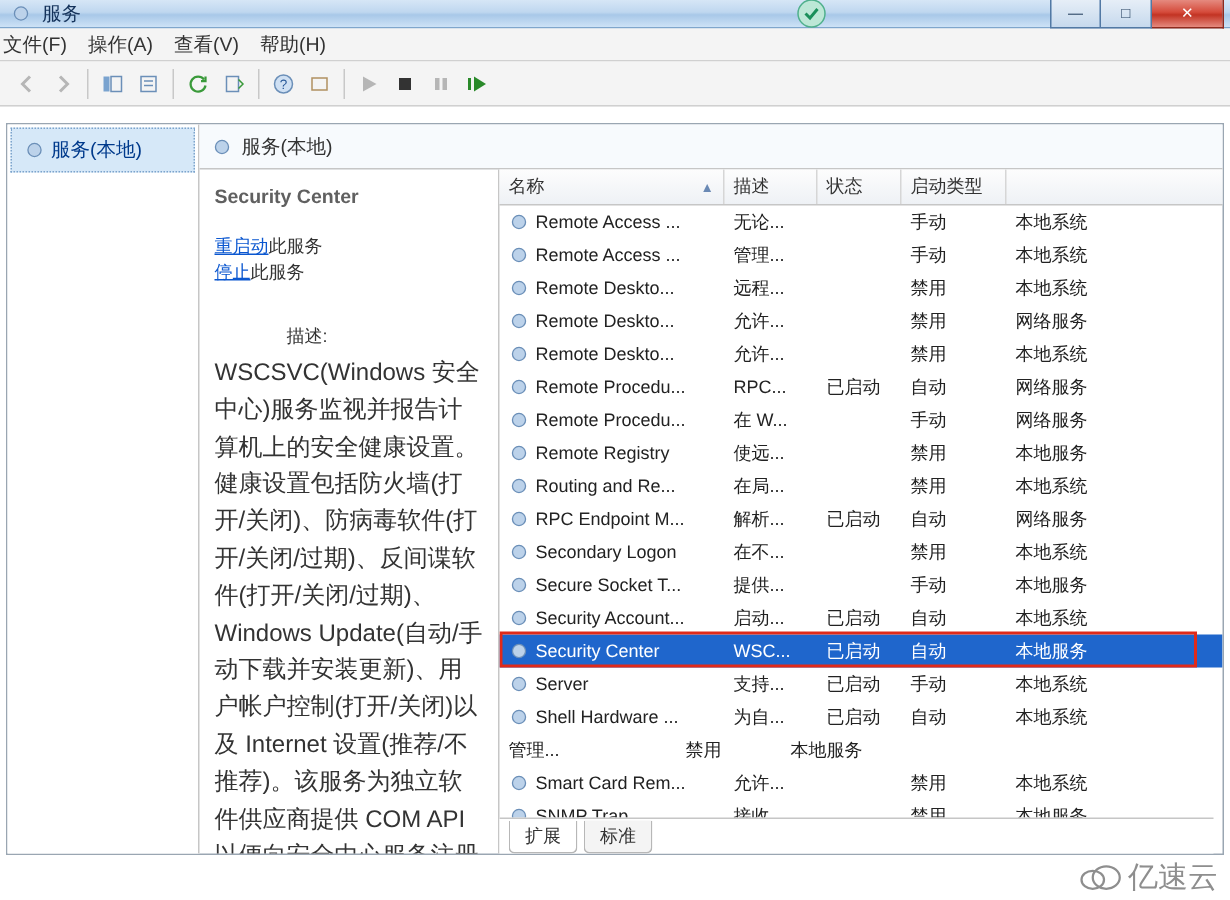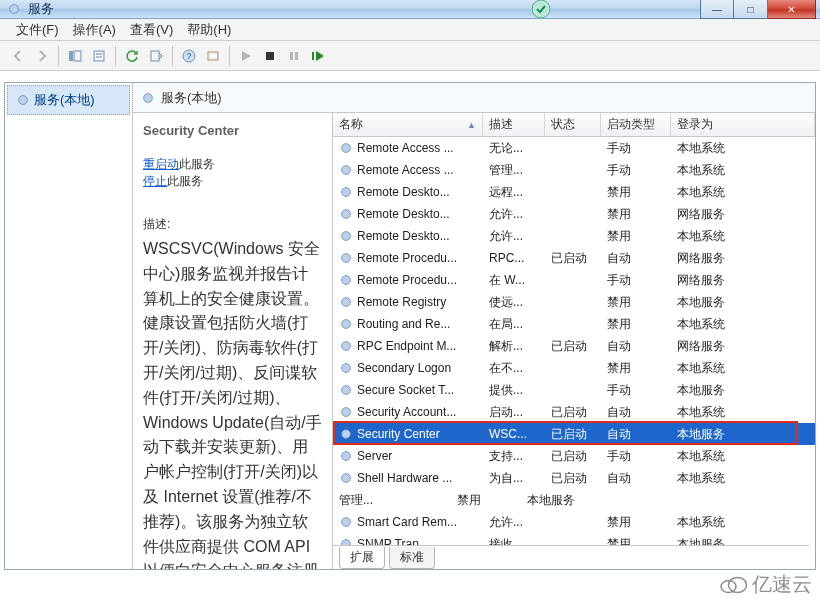--- a/index.html
+++ b/index.html
@@ -16,21 +16,21 @@
 .titlebar .app-icon { width:16px; height:16px; margin:0 6px 0 2px; display:flex; align-items:center; justify-content:center; }
 .titlebar .title-text { font-size:13px; color:#14325a; flex:0 0 auto; }
 .titlebar .title-gap { flex:1; }
 .titlebar .shield-gap { width:38px; height:22px; display:flex; align-items:center; justify-content:center; margin-right:140px; }
 .win-btns { display:flex; gap:0; margin-left:auto; }
 .win-btn { width:34px; height:20px; border:1px solid #5279a4; background:linear-gradient(#e6eef7,#c6d9ed); display:flex; align-items:center; justify-content:center; font-size:10px; color:#1a3556; cursor:default; }
 .win-btn + .win-btn { border-left:none; }
 .win-btn.close { width:48px; background:linear-gradient(#e58a7f,#d54b3b 45%,#c23323 55%,#e58a7f); color:#fff; border-color:#8f2a1d; }
 
 
-.menubar { height:22px; background:#f4f4f4; border-bottom:1px solid #d0d0d0; display:flex; align-items:center; padding:0 16px; font-size:13px; color:#333; }
+.menubar { height:22px; background:#f4f4f4; border-bottom:1px solid #d0d0d0; display:flex; align-items:center; padding:0 2px; font-size:13px; color:#333; }
 .menubar span { margin-right:14px; }
 
 
 .toolbar { height:30px; background:#f4f4f4; border-bottom:1px solid #d0d0d0; display:flex; align-items:center; padding:0 6px; gap:0; }
 .tb-btn { width:24px; height:24px; display:flex; align-items:center; justify-content:center; font-size:12px; color:#555; }
 .tb-btn.disabled { color:#b6b6b6; }
 .tb-sep { width:1px; height:20px; background:#c8c8c8; margin:0 4px; }
 .tb-btn svg { display:block; }
 
 
@@ -46,21 +46,21 @@
 .right-header { height:30px; border-bottom:1px solid #c6c6c6; display:flex; align-items:center; padding:0 8px; font-size:13px; color:#333; background:#f7fafd; }
 .right-header .gear { width:14px; height:14px; margin-right:6px; }
 
 .right-body { flex:1; display:flex; min-height:0; }
 
 
 .details { width:200px; border-right:1px solid #c6c6c6; padding:10px 8px 0 10px; font-size:12px; color:#333; overflow:hidden; }
 .details .svc-name { font-size:13px; font-weight:600; color:#606060; margin-bottom:18px; }
 .details .link { color:#0b57d0; text-decoration:underline; font-size:12px; }
 .details .inline { font-size:12px; }
-.details .desc-label { margin-top:26px; margin-bottom:4px; }
+.details .desc-label { margin-top:26px; margin-bottom:4px;margin-left:48px; }
 .details .desc-text { line-height:1.55; font-size:16px; color:#333; }
 
 
 .list-wrap { flex:1; display:flex; flex-direction:column; min-width:0; position:relative; }
 .list-header { display:flex; font-size:12px; color:#333; background:linear-gradient(#fdfdfd,#eef1f5); border-bottom:1px solid #c6c6c6; height:24px; align-items:stretch; }
 .lh-col { display:flex; align-items:center; padding:0 6px; border-right:1px solid #d6d6d6; }
 .lh-col .sort-caret { margin-left:auto; font-size:9px; color:#6a89b4; }
 .col-name  { width:150px; }
 .col-desc  { width:62px; }
 .col-state { width:56px; }
@@ -256,23 +256,20 @@
             </div>
           <div class="lh-col col-desc">
               <span>描述</span>
             </div>
           <div class="lh-col col-state">
               <span>状态</span>
             </div>
           <div class="lh-col col-start">
               <span>启动类型</span>
             </div>
-          <div class="lh-col col-logon">
-              <span>登录为</span>
-            </div>
         </div>
 
         <div class="list-body">
           <div class="list-scroll" id="list-scroll">
               <div class="row">
                 <div class="c col-name">
                   <span class="row-icon"><svg class="gear-sv" viewBox="0 0 16 16">
                       <circle cx="8" cy="8" r="5"></circle>
                     </svg></span>
                   <span>Remote Access ...</span>

